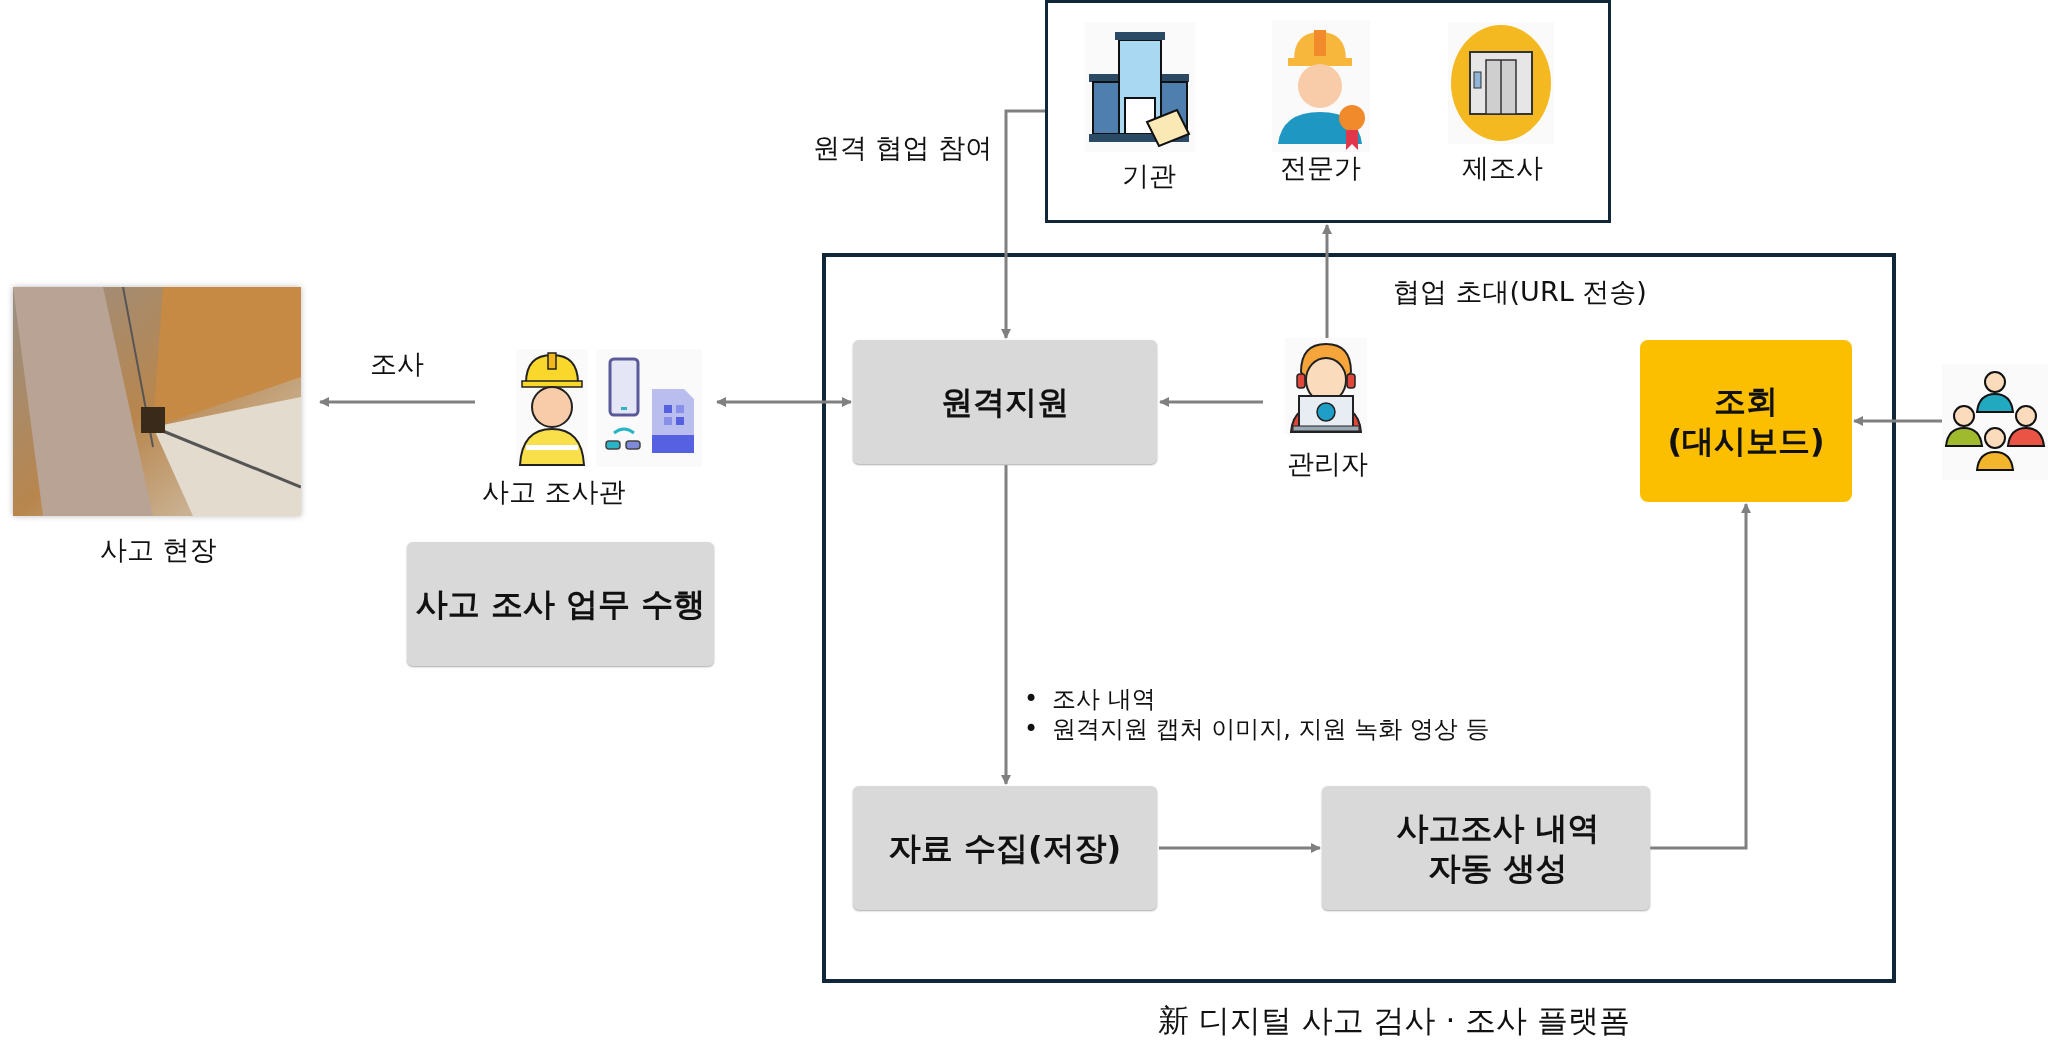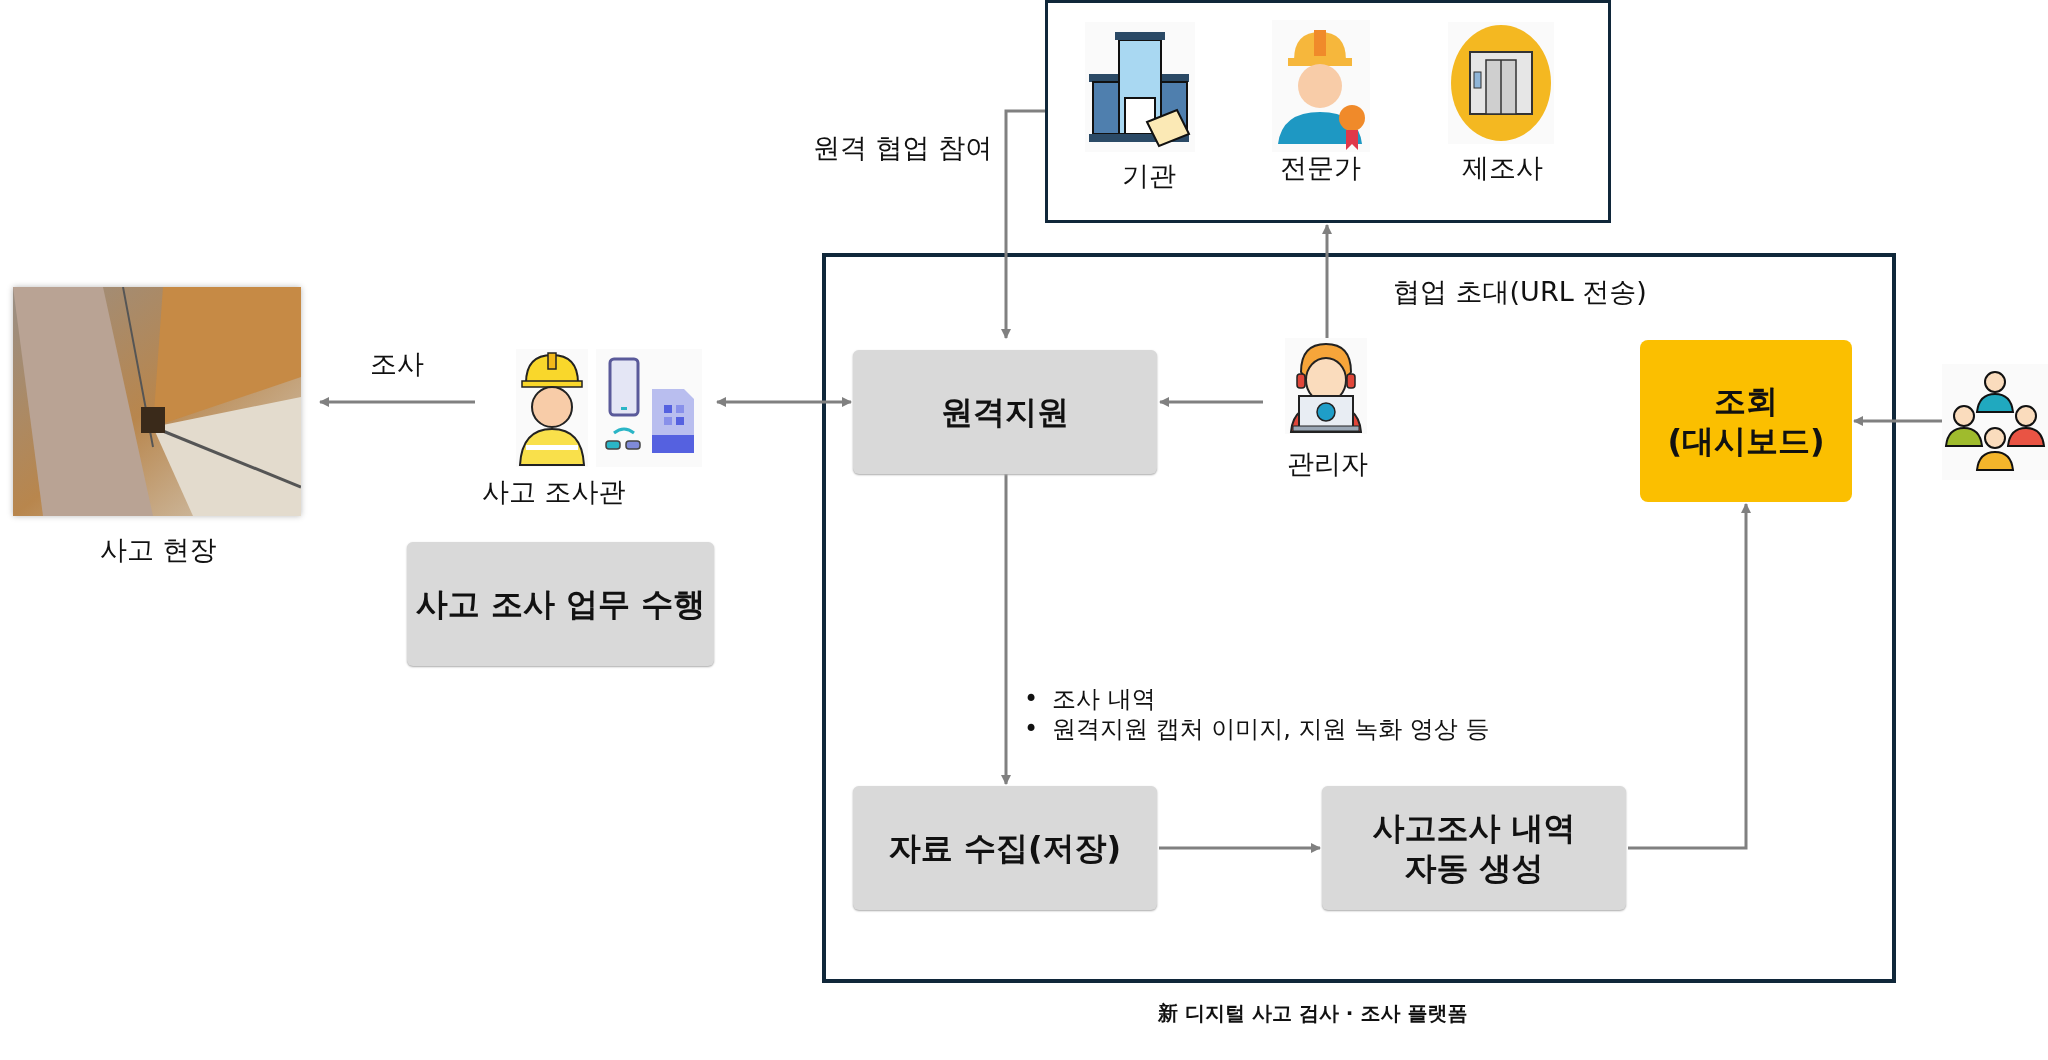--- a/index.html
+++ b/index.html
@@ -7,21 +7,21 @@
   .abs{position:absolute;}
   .lbl{position:absolute;font-size:27px;white-space:nowrap;color:#111;}
   .box{position:absolute;background:#d9d9d9;border-radius:6px;box-shadow:0 1px 2px #aaa;display:flex;align-items:center;justify-content:center;text-align:center;font-weight:bold;font-size:32px;line-height:1.25;color:#111;}
   .box.yellow{background:#fbbf00;border-radius:8px;box-shadow:none;}
   .frame{position:absolute;border:4px solid #10273a;box-sizing:border-box;}
   .topbox{position:absolute;border:3px solid #10273a;box-sizing:border-box;background:#fff;}
   .iconbox{position:absolute;background:#fafafa;}
   svg.lines{position:absolute;left:0;top:0;}
   .bullets{position:absolute;font-size:24px;line-height:30px;white-space:nowrap;}
   .bullets div::before{content:"•";display:inline-block;width:28px;}
-  .title{position:absolute;font-weight:bold;font-size:20px;white-space:nowrap;text-align:right;}
+  .title{position:absolute;font-weight:normal;font-size:31px;white-space:nowrap;text-align:right;}
 </style>
 </head>
 <body>
 
 <div class="topbox" style="left:1045px;top:0px;width:566px;height:223px;"></div>
 
 <div class="iconbox" style="left:1085px;top:22px;width:110px;height:130px;">
   <svg width="110" height="130" viewBox="0 0 110 130">
     <rect x="4" y="52" width="100" height="8" fill="#2b4a66"></rect>
     <rect x="8" y="60" width="26" height="52" fill="#4f7fae" stroke="#111" stroke-width="2"></rect>
@@ -140,21 +140,21 @@
     <rect x="80" y="68" width="8" height="8" fill="#5561e0"></rect>
   </svg>
 </div>
 <div class="lbl" style="left:482px;top:474px;">사고 조사관</div>
 
 <div class="box" style="left:407px;top:542px;width:307px;height:124px;">사고 조사 업무 수행</div>
 
 <div class="lbl" style="left:813px;top:130px;">원격 협업 참여</div>
 <div class="lbl" style="left:1347px;top:274px;margin-left:46px;">협업 초대(URL 전송)</div>
 
-<div class="box" style="left:853px;top:340px;width:304px;height:124px;margin-top:10px;">원격지원</div>
+<div class="box" style="left:853px;top:340px;width:304px;height:124px;">원격지원</div>
 
 <div class="iconbox" style="left:1285px;top:338px;width:82px;height:96px;">
   <svg width="82" height="96" viewBox="0 0 82 96">
     <path d="M16 34 Q16 6 41 6 Q66 6 66 34 L62 40 L20 40 Z" fill="#f6a53a" stroke="#222" stroke-width="2"></path>
     <ellipse cx="41" cy="42" rx="20" ry="22" fill="#fadcbd" stroke="#222" stroke-width="2"></ellipse>
     <rect x="12" y="36" width="8" height="14" rx="3" fill="#e0463a" stroke="#222" stroke-width="1.5"></rect>
     <rect x="62" y="36" width="8" height="14" rx="3" fill="#e0463a" stroke="#222" stroke-width="1.5"></rect>
     <path d="M6 94 Q8 66 41 66 Q74 66 76 94 Z" fill="#e0463a" stroke="#222" stroke-width="2"></path>
     <rect x="14" y="58" width="54" height="32" fill="#e8edf3" stroke="#222" stroke-width="2"></rect>
     <circle cx="41" cy="74" r="9" fill="#1f9ec8" stroke="#222" stroke-width="1.5"></circle>
@@ -181,18 +181,18 @@
   </svg>
 </div>
 
 <div class="bullets" style="left:1024px;top:684px;">
   <div>조사 내역</div>
   <div>원격지원 캡처 이미지, 지원 녹화 영상 등</div>
 </div>
 
 <div class="box" style="left:853px;top:786px;width:304px;height:124px;">자료 수집(저장)</div>
 
-<div class="box" style="left:1322px;top:786px;width:304px;height:124px;flex-direction:column;">
+<div class="box" style="left:1322px;top:786px;width:304px;height:124px;flex-direction:column;padding-left:24px;">
   <span>사고조사 내역</span>
   <span>자동 생성</span>
 </div>
 
 <div class="title" style="left:1158px;top:1000px;">新 디지털 사고 검사 · 조사 플랫폼</div>
 
 </body></html>

